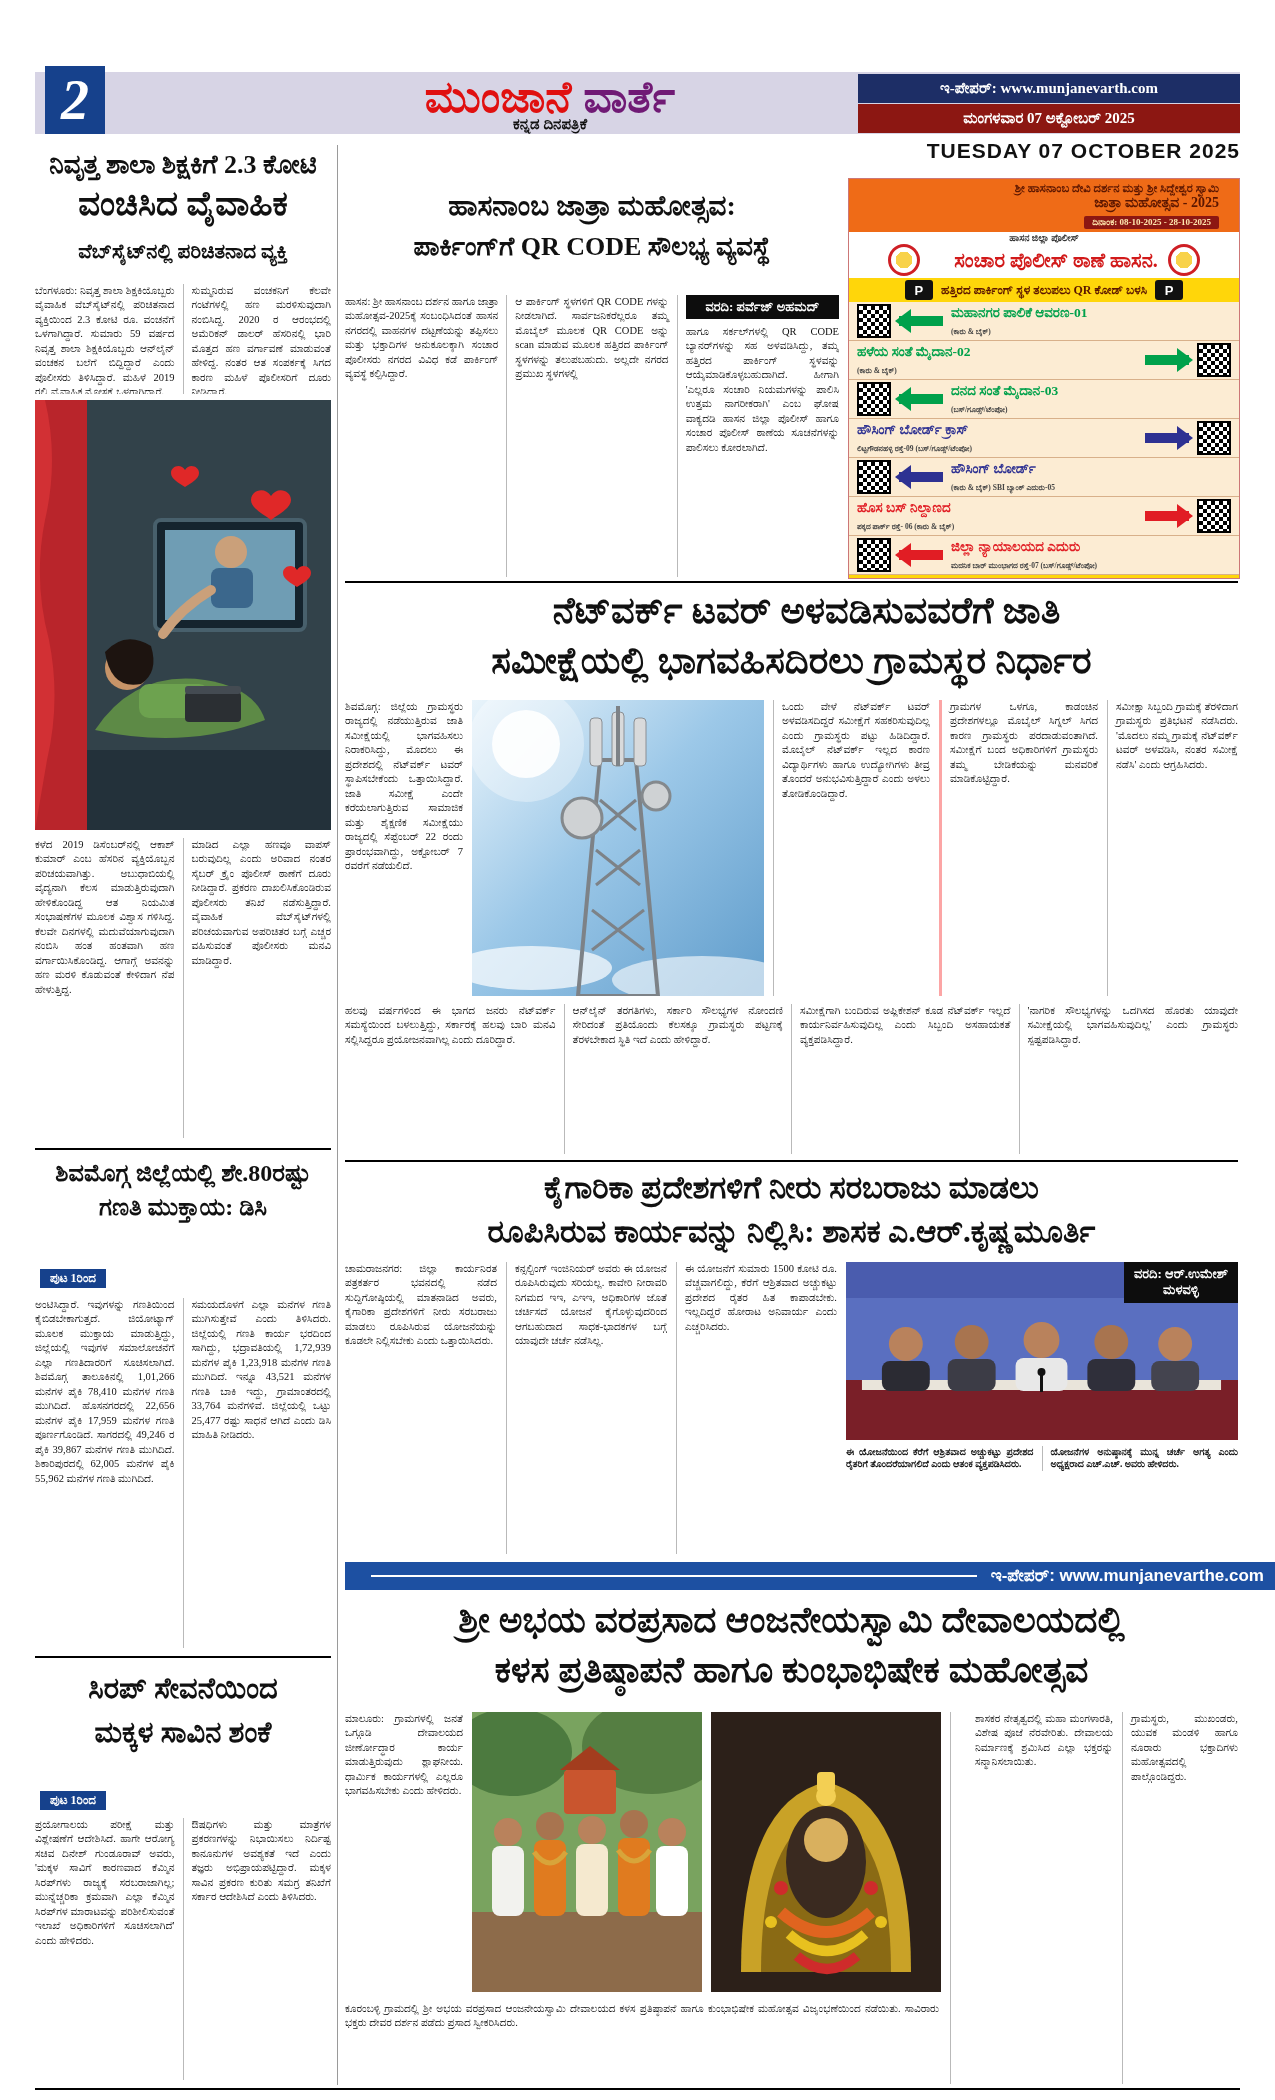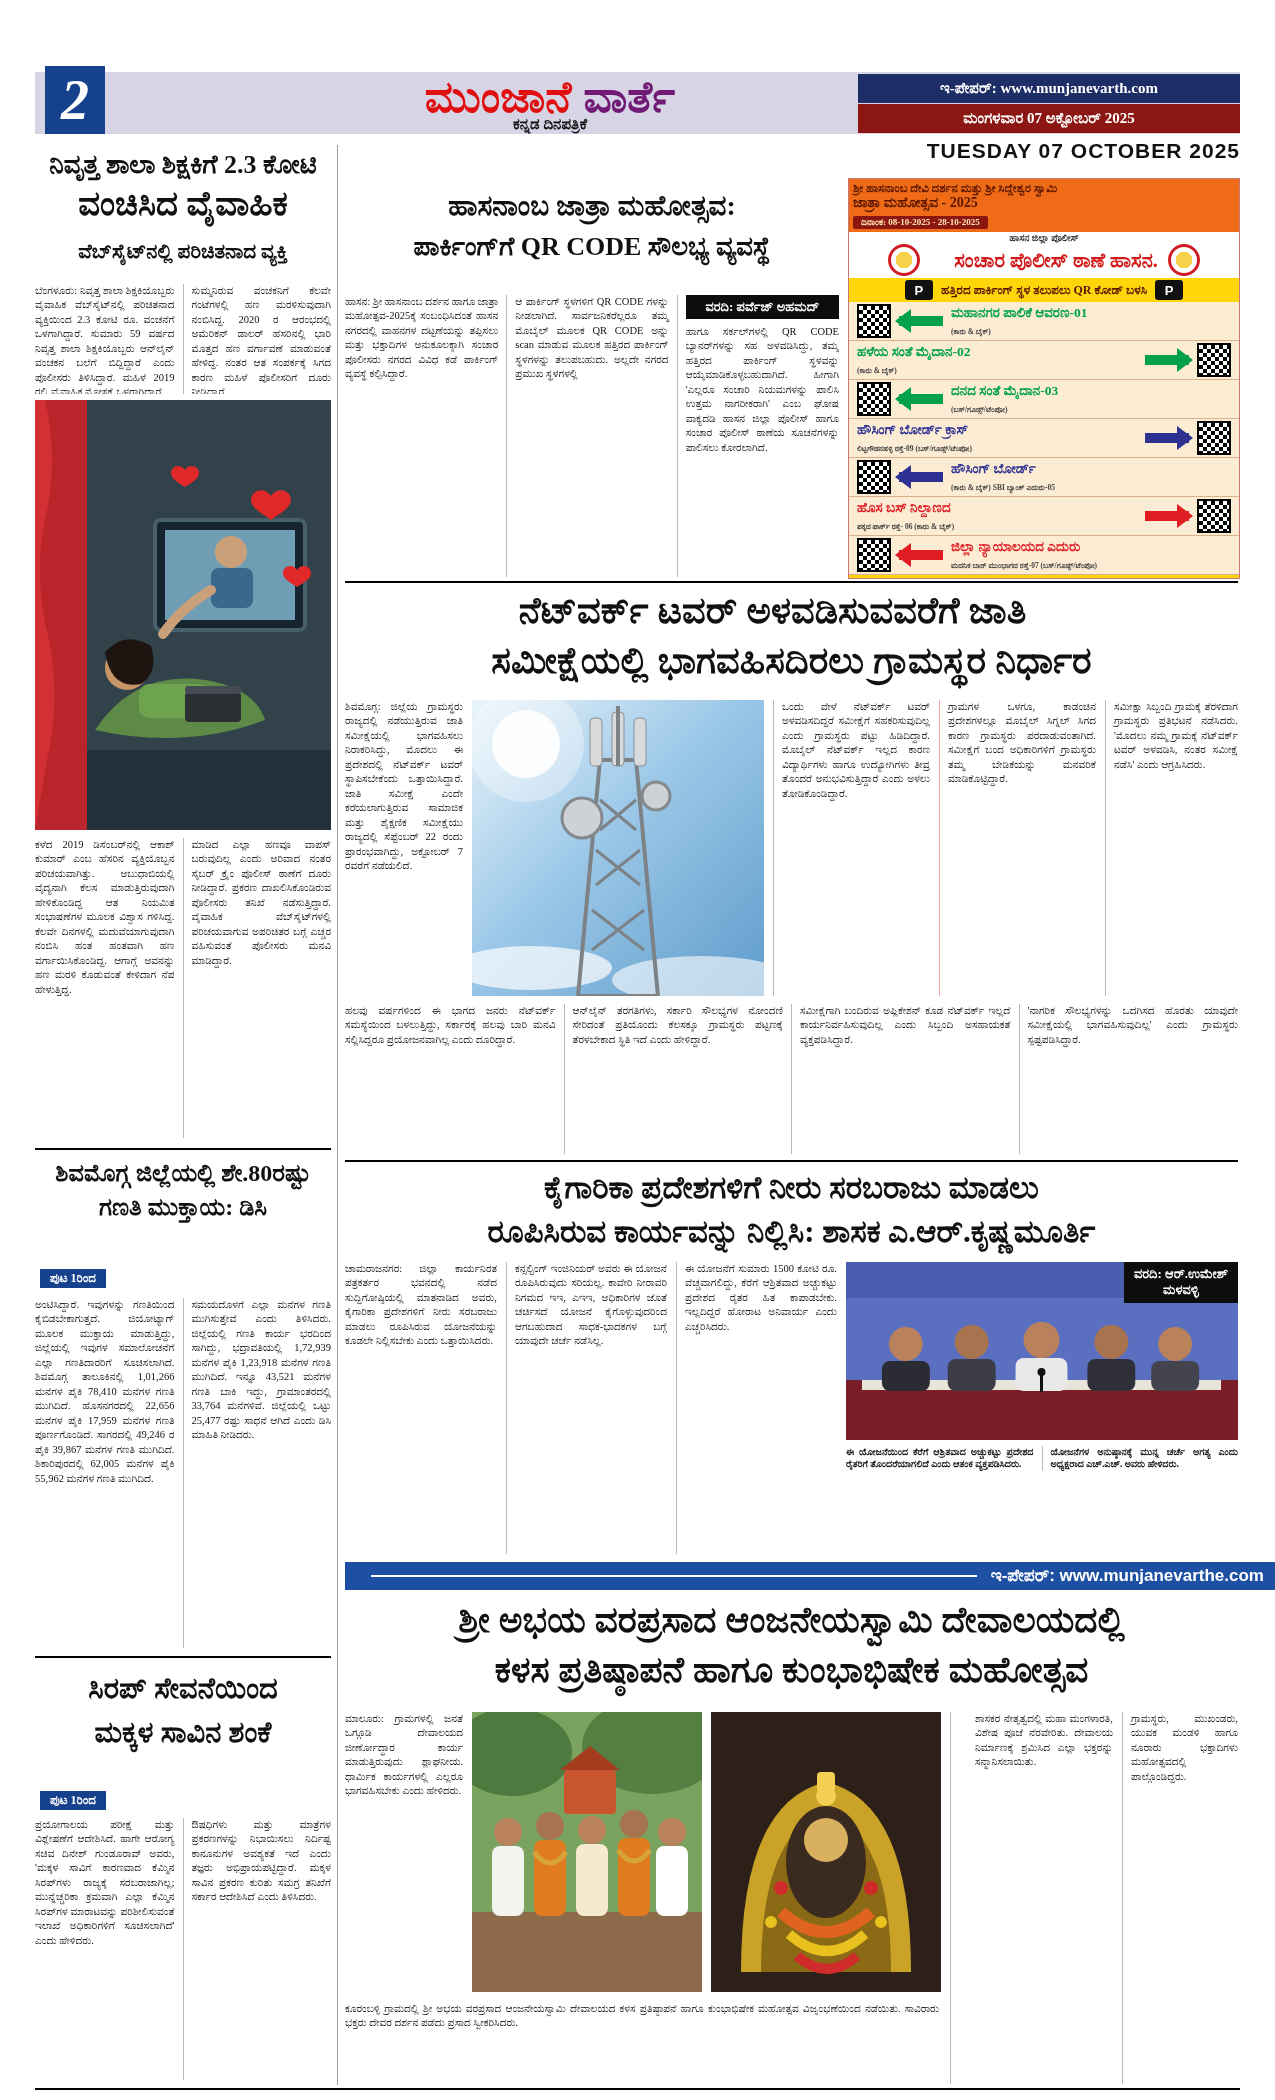--- a/index.html
+++ b/index.html
@@ -21,21 +21,21 @@
   .cols>div{flex:1;min-width:0;}
   .cols>div+div{border-left:1px solid #b9b9b9;padding-left:8px;margin-left:8px;}
   .vrule{background:#9a9a9a;width:1px;}
   .hrule{background:#000;}
   .tag{background:#16418c;color:#fff;font-size:12px;font-weight:bold;
        display:inline-block;padding:2px 10px;}
   .byline-box{background:#0d0d0d;color:#fff;font-weight:bold;font-size:13px;
               text-align:center;padding:3px 2px;margin-bottom:6px;}
   
   .adbox{border:1px solid #c77;display:flex;flex-direction:column;overflow:hidden;}
-  .ad-orange{background:#ef6b17;color:#5b1600;text-align:left;padding:3px 4px;}
+  .ad-orange{background:#ef6b17;color:#5b1600;text-align:right;padding:3px 20px;}
   .ad-orange .l1{font-size:11.5px;font-weight:bold;}
   .ad-orange .l2{font-size:14px;font-weight:bold;}
   .ad-date{display:inline-block;background:#8c1712;color:#ffe9b0;font-size:9px;font-weight:bold;
            padding:1px 8px;border-radius:2px;}
   .ad-dept{background:#fff;text-align:center;padding:1px 0 2px;}
   .ad-dept .small{font-size:9.5px;font-weight:bold;color:#333;}
   .ad-dept .row{display:flex;align-items:center;justify-content:center;gap:10px;}
   .ad-dept .big{font-size:20px;font-weight:bold;color:#d21a1a;line-height:1;margin-left:24px;}
   .badge-icon{width:26px;height:26px;border-radius:50%;border:3px solid #cf1f25;
               background:radial-gradient(circle,#f8d24a 0 45%,#fff 46% 100%);}
@@ -215,21 +215,21 @@
           <span class="s">ಮದನಿಕ ಬಾರ್ ಮುಂಭಾಗದ ರಸ್ತೆ-07 (ಬಸ್/ಗೂಡ್ಸ್/ಟೆಂಪೋ)</span></span>
       </div>
     </div>
     <div class="ad-footer">
       <div class="f1">ನಗರ ಸಾರಿಗೆ ವ್ಯವಸ್ಥೆ ಇರುತ್ತದೆ</div>
 
     </div>
   </div>
 
   <div class="abs hrule" style="left:345px;top:581px;width:893px;height:2px;"></div>
-  <div class="abs hl" style="left:326px;top:590px;width:893px;font-size:37px;">ನೆಟ್‌ವರ್ಕ್ ಟವರ್ ಅಳವಡಿಸುವವರೆಗೆ ಜಾತಿ</div>
+  <div class="abs hl" style="left:360px;top:590px;width:893px;font-size:37px;">ನೆಟ್‌ವರ್ಕ್ ಟವರ್ ಅಳವಡಿಸುವವರೆಗೆ ಜಾತಿ</div>
   <div class="abs hl" style="left:345px;top:640px;width:893px;font-size:37px;">ಸಮೀಕ್ಷೆಯಲ್ಲಿ ಭಾಗವಹಿಸದಿರಲು ಗ್ರಾಮಸ್ಥರ ನಿರ್ಧಾರ</div>
 
   <div class="abs" style="left:345px;top:700px;width:893px;height:296px;display:flex;gap:9px;">
     <div class="body-txt" style="width:118px;height:296px;">ಶಿವಮೊಗ್ಗ: ಜಿಲ್ಲೆಯ ಗ್ರಾಮಸ್ಥರು ರಾಜ್ಯದಲ್ಲಿ ನಡೆಯುತ್ತಿರುವ ಜಾತಿ ಸಮೀಕ್ಷೆಯಲ್ಲಿ ಭಾಗವಹಿಸಲು ನಿರಾಕರಿಸಿದ್ದು, ಮೊದಲು ಈ ಪ್ರದೇಶದಲ್ಲಿ ನೆಟ್‌ವರ್ಕ್ ಟವರ್ ಸ್ಥಾಪಿಸಬೇಕೆಂದು ಒತ್ತಾಯಿಸಿದ್ದಾರೆ. ಜಾತಿ ಸಮೀಕ್ಷೆ ಎಂದೇ ಕರೆಯಲಾಗುತ್ತಿರುವ ಸಾಮಾಜಿಕ ಮತ್ತು ಶೈಕ್ಷಣಿಕ ಸಮೀಕ್ಷೆಯು ರಾಜ್ಯದಲ್ಲಿ ಸೆಪ್ಟೆಂಬರ್ 22 ರಂದು ಪ್ರಾರಂಭವಾಗಿದ್ದು, ಅಕ್ಟೋಬರ್ 7 ರವರೆಗೆ ನಡೆಯಲಿದೆ.</div>
     <svg class="photo" width="292" height="296" viewBox="0 0 292 296" style="flex:0 0 auto;">
       <defs>
         <linearGradient id="sky" x1="0" y1="0" x2="1" y2="1">
           <stop offset="0" stop-color="#e9f4fb"></stop>
             <stop offset="0.45" stop-color="#9cc8e8"></stop>
             <stop offset="1" stop-color="#5f9ccb"></stop>
@@ -243,21 +243,21 @@
       <polygon points="128,60 164,60 186,296 106,296" fill="none" stroke="#7d8287" stroke-width="4"></polygon>
       <path d="M128 100 L164 130 M164 100 L128 130 M124 150 L168 185 M168 150 L124 185 M120 210 L172 250 M172 210 L120 250" stroke="#7d8287" stroke-width="3"></path>
       <rect x="118" y="18" width="12" height="48" rx="4" fill="#d9dadb" stroke="#8a8f94"></rect>
       <rect x="140" y="12" width="12" height="54" rx="4" fill="#d9dadb" stroke="#8a8f94"></rect>
       <rect x="162" y="18" width="12" height="48" rx="4" fill="#d9dadb" stroke="#8a8f94"></rect>
       <circle cx="110" cy="118" r="20" fill="#cfd2d4" stroke="#84898d" stroke-width="3"></circle>
       <circle cx="184" cy="96" r="14" fill="#cfd2d4" stroke="#84898d" stroke-width="3"></circle>
       <line x1="146" y1="66" x2="146" y2="6" stroke="#7d8287" stroke-width="4"></line>
     </svg>
     <div class="body-txt" style="width:148px;height:296px;border-left:1px solid #b9b9b9;padding-left:8px;">ಒಂದು ವೇಳೆ ನೆಟ್‌ವರ್ಕ್ ಟವರ್ ಅಳವಡಿಸದಿದ್ದರೆ ಸಮೀಕ್ಷೆಗೆ ಸಹಕರಿಸುವುದಿಲ್ಲ ಎಂದು ಗ್ರಾಮಸ್ಥರು ಪಟ್ಟು ಹಿಡಿದಿದ್ದಾರೆ. ಮೊಬೈಲ್ ನೆಟ್‌ವರ್ಕ್ ಇಲ್ಲದ ಕಾರಣ ವಿದ್ಯಾರ್ಥಿಗಳು ಹಾಗೂ ಉದ್ಯೋಗಿಗಳು ತೀವ್ರ ತೊಂದರೆ ಅನುಭವಿಸುತ್ತಿದ್ದಾರೆ ಎಂದು ಅಳಲು ತೋಡಿಕೊಂಡಿದ್ದಾರೆ.</div>
-    <div class="body-txt" style="width:148px;height:296px;border-left:1px solid #fca5a5;padding-left:8px;">ಗ್ರಾಮಗಳ ಒಳಗೂ, ಕಾಡಂಚಿನ ಪ್ರದೇಶಗಳಲ್ಲೂ ಮೊಬೈಲ್ ಸಿಗ್ನಲ್ ಸಿಗದ ಕಾರಣ ಗ್ರಾಮಸ್ಥರು ಪರದಾಡುವಂತಾಗಿದೆ. ಸಮೀಕ್ಷೆಗೆ ಬಂದ ಅಧಿಕಾರಿಗಳಿಗೆ ಗ್ರಾಮಸ್ಥರು ತಮ್ಮ ಬೇಡಿಕೆಯನ್ನು ಮನವರಿಕೆ ಮಾಡಿಕೊಟ್ಟಿದ್ದಾರೆ.</div>
+    <div class="body-txt" style="width:148px;height:296px;border-left:3px solid #fca5a5;padding-left:8px;">ಗ್ರಾಮಗಳ ಒಳಗೂ, ಕಾಡಂಚಿನ ಪ್ರದೇಶಗಳಲ್ಲೂ ಮೊಬೈಲ್ ಸಿಗ್ನಲ್ ಸಿಗದ ಕಾರಣ ಗ್ರಾಮಸ್ಥರು ಪರದಾಡುವಂತಾಗಿದೆ. ಸಮೀಕ್ಷೆಗೆ ಬಂದ ಅಧಿಕಾರಿಗಳಿಗೆ ಗ್ರಾಮಸ್ಥರು ತಮ್ಮ ಬೇಡಿಕೆಯನ್ನು ಮನವರಿಕೆ ಮಾಡಿಕೊಟ್ಟಿದ್ದಾರೆ.</div>
     <div class="body-txt" style="flex:1;height:296px;border-left:1px solid #b9b9b9;padding-left:8px;">ಸಮೀಕ್ಷಾ ಸಿಬ್ಬಂದಿ ಗ್ರಾಮಕ್ಕೆ ತೆರಳಿದಾಗ ಗ್ರಾಮಸ್ಥರು ಪ್ರತಿಭಟನೆ ನಡೆಸಿದರು. 'ಮೊದಲು ನಮ್ಮ ಗ್ರಾಮಕ್ಕೆ ನೆಟ್‌ವರ್ಕ್ ಟವರ್ ಅಳವಡಿಸಿ, ನಂತರ ಸಮೀಕ್ಷೆ ನಡೆಸಿ' ಎಂದು ಆಗ್ರಹಿಸಿದರು.</div>
   </div>
   <div class="abs cols body-txt" style="left:345px;top:1004px;width:893px;height:150px;">
     <div>ಹಲವು ವರ್ಷಗಳಿಂದ ಈ ಭಾಗದ ಜನರು ನೆಟ್‌ವರ್ಕ್ ಸಮಸ್ಯೆಯಿಂದ ಬಳಲುತ್ತಿದ್ದು, ಸರ್ಕಾರಕ್ಕೆ ಹಲವು ಬಾರಿ ಮನವಿ ಸಲ್ಲಿಸಿದ್ದರೂ ಪ್ರಯೋಜನವಾಗಿಲ್ಲ ಎಂದು ದೂರಿದ್ದಾರೆ.</div>
     <div>ಆನ್‌ಲೈನ್ ತರಗತಿಗಳು, ಸರ್ಕಾರಿ ಸೌಲಭ್ಯಗಳ ನೋಂದಣಿ ಸೇರಿದಂತೆ ಪ್ರತಿಯೊಂದು ಕೆಲಸಕ್ಕೂ ಗ್ರಾಮಸ್ಥರು ಪಟ್ಟಣಕ್ಕೆ ತೆರಳಬೇಕಾದ ಸ್ಥಿತಿ ಇದೆ ಎಂದು ಹೇಳಿದ್ದಾರೆ.</div>
     <div>ಸಮೀಕ್ಷೆಗಾಗಿ ಬಂದಿರುವ ಅಪ್ಲಿಕೇಶನ್ ಕೂಡ ನೆಟ್‌ವರ್ಕ್ ಇಲ್ಲದೆ ಕಾರ್ಯನಿರ್ವಹಿಸುವುದಿಲ್ಲ ಎಂದು ಸಿಬ್ಬಂದಿ ಅಸಹಾಯಕತೆ ವ್ಯಕ್ತಪಡಿಸಿದ್ದಾರೆ.</div>
     <div>'ನಾಗರಿಕ ಸೌಲಭ್ಯಗಳನ್ನು ಒದಗಿಸದ ಹೊರತು ಯಾವುದೇ ಸಮೀಕ್ಷೆಯಲ್ಲಿ ಭಾಗವಹಿಸುವುದಿಲ್ಲ' ಎಂದು ಗ್ರಾಮಸ್ಥರು ಸ್ಪಷ್ಟಪಡಿಸಿದ್ದಾರೆ.</div>
   </div>
 
   <div class="abs hrule" style="left:345px;top:1160px;width:893px;height:2px;"></div>

